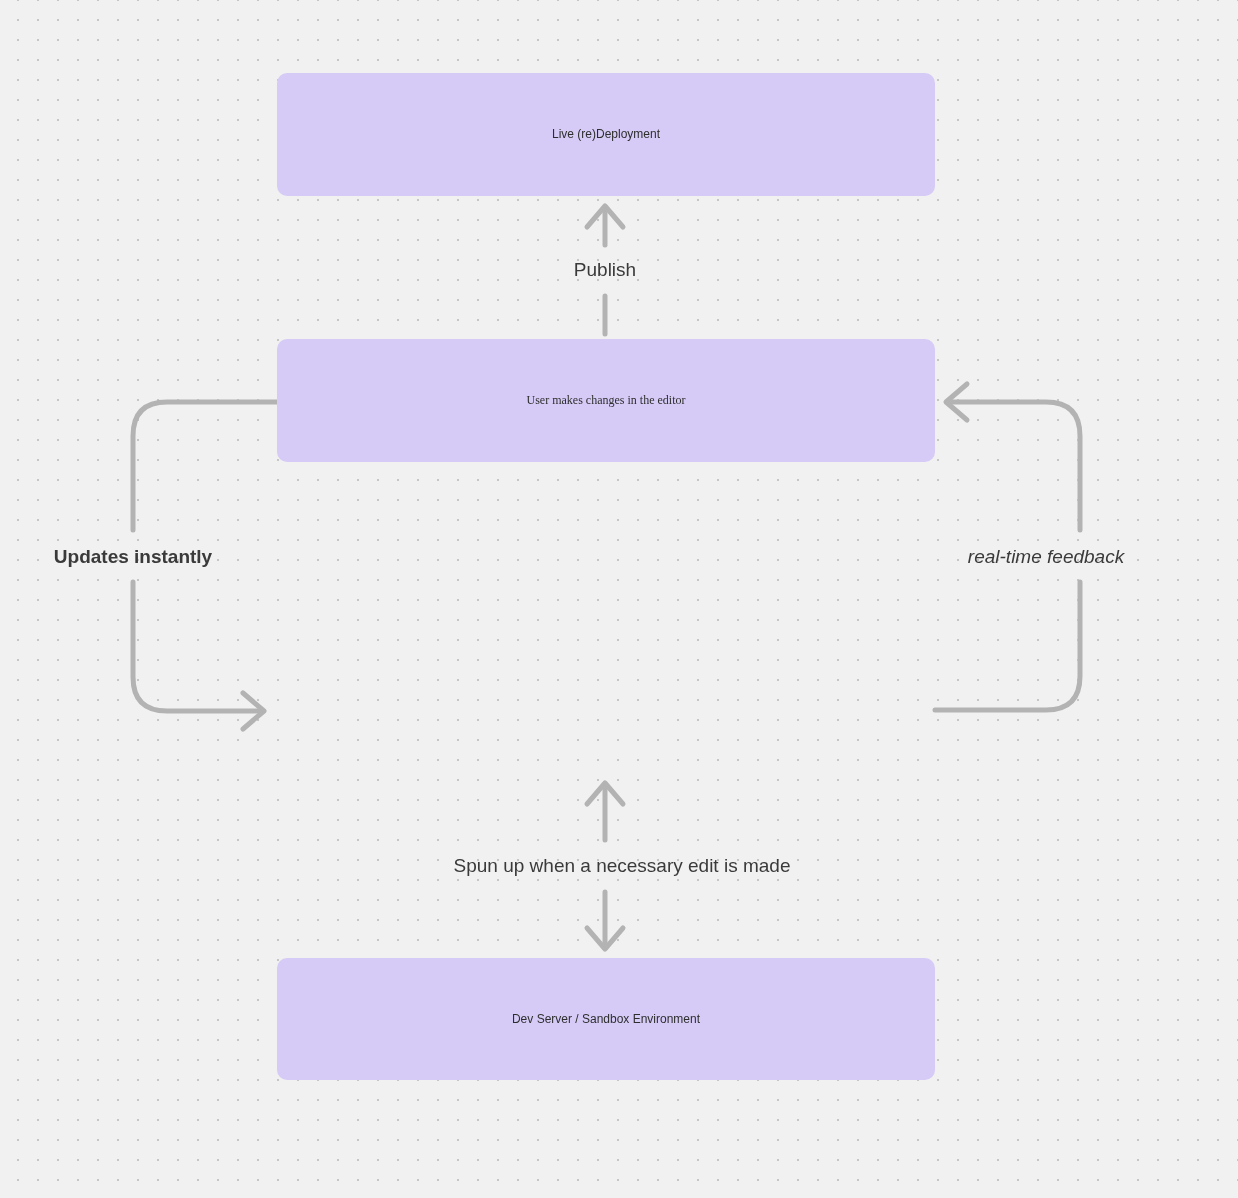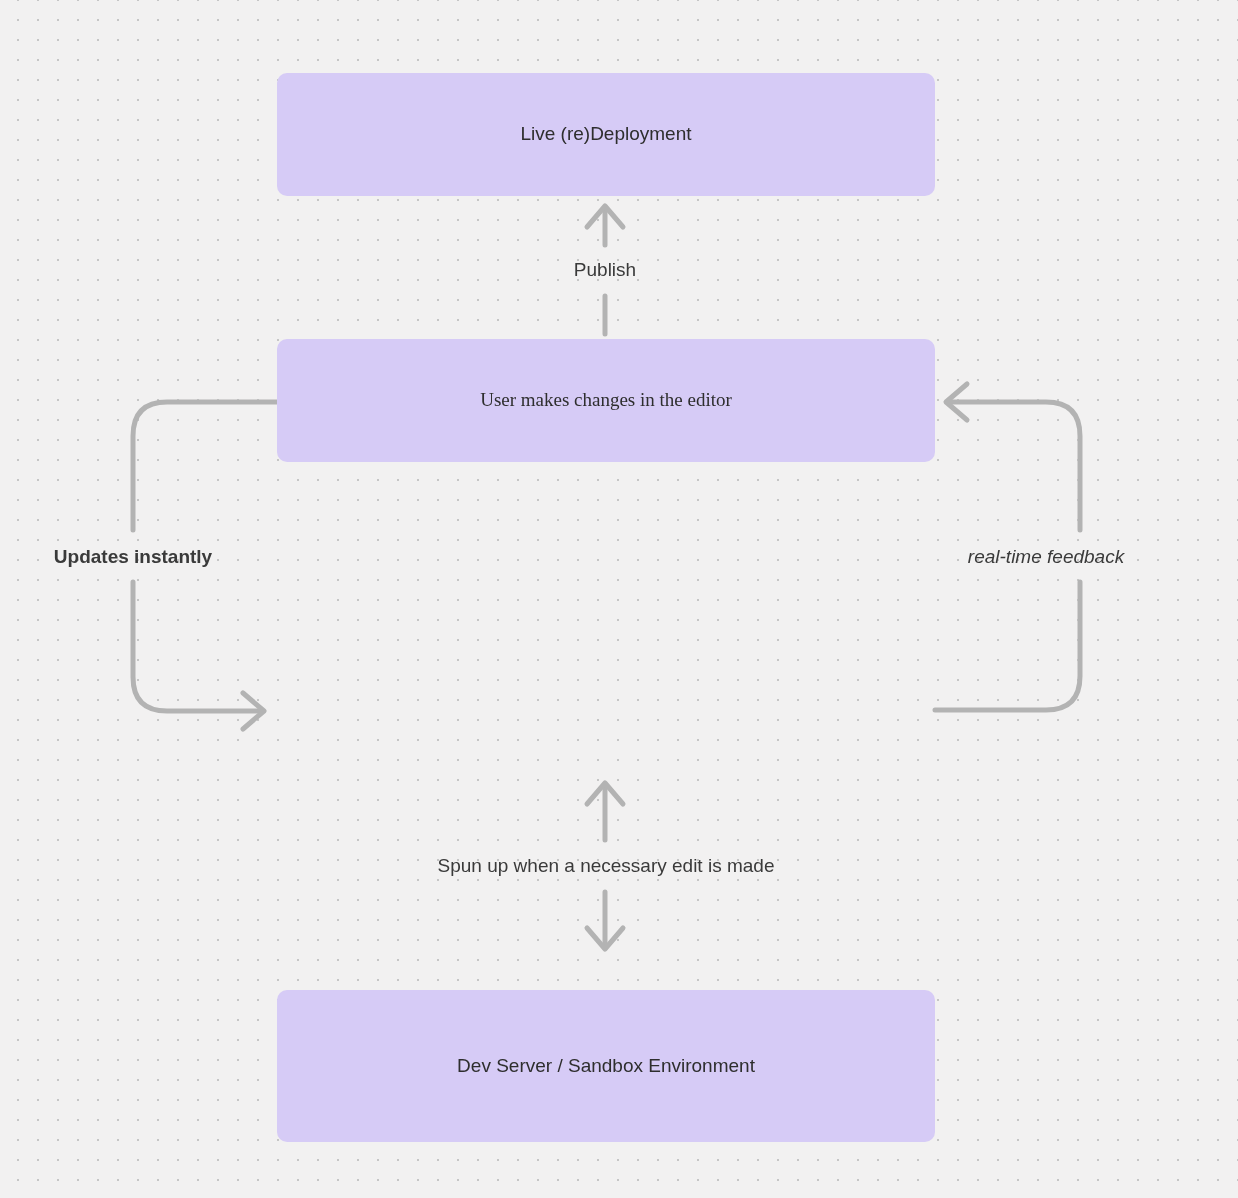--- a/index.html
+++ b/index.html
@@ -22,28 +22,28 @@
     position: absolute;
     left: 277px;
     width: 658px;
     height: 123px;
     background: var(--node-fill, #d6cbf6);
     border-radius: 10px;
     display: flex;
     align-items: center;
     justify-content: center;
     text-align: center;
-    font-size: 19px;
+    font-size: 12px;
     line-height: 1.2;
     color: var(--node-text, #2e2e2e);
   }
   .node-live     { top: 73px; }
   .node-editor   { top: 339px; font-family: Liberation Serif, serif; }
   .node-preview  { top: 649px; }
-  .node-dev      { top: 958px; height: 152px; margin-top: 32px; }
+  .node-dev      { top: 958px; height: 122px; }
 
   .arrows {
     position: absolute;
     left: 0; top: 0;
     width: 1238px;
     height: 1198px;
     display: block;
   }
   .arrows path, .arrows polyline {
     fill: none;
@@ -56,21 +56,21 @@
     position: absolute;
     transform: translate(-50%, -50%);
     white-space: nowrap;
     font-size: 19px;
     color: var(--label-text, #3a3a3a);
     text-align: center;
   }
   .label-publish   { left: 605px;  top: 270px; }
   .label-updates   { left: 133px;  top: 557px; font-weight: bold; }
   .label-feedback  { left: 1046px; top: 557px; font-style: italic; }
-  .label-spunup    { left: 606px;  top: 866px; }
+  .label-spunup    { left: 622px;  top: 866px; }
 </style>
 </head>
 <body>
 
 <div class="canvas" style="--bg: #f2f1f1; --dot: #c6c6c6; --node-fill: #d6cbf6; --node-text: #2e2e2e; --arrow: #b3b3b3; --label-text: #3a3a3a;">
 
   <svg class="arrows" viewBox="0 0 1238 1198" xmlns="http://www.w3.org/2000/svg" aria-hidden="true">
 
     <g>
       <path d="M605 334 V296"></path>

